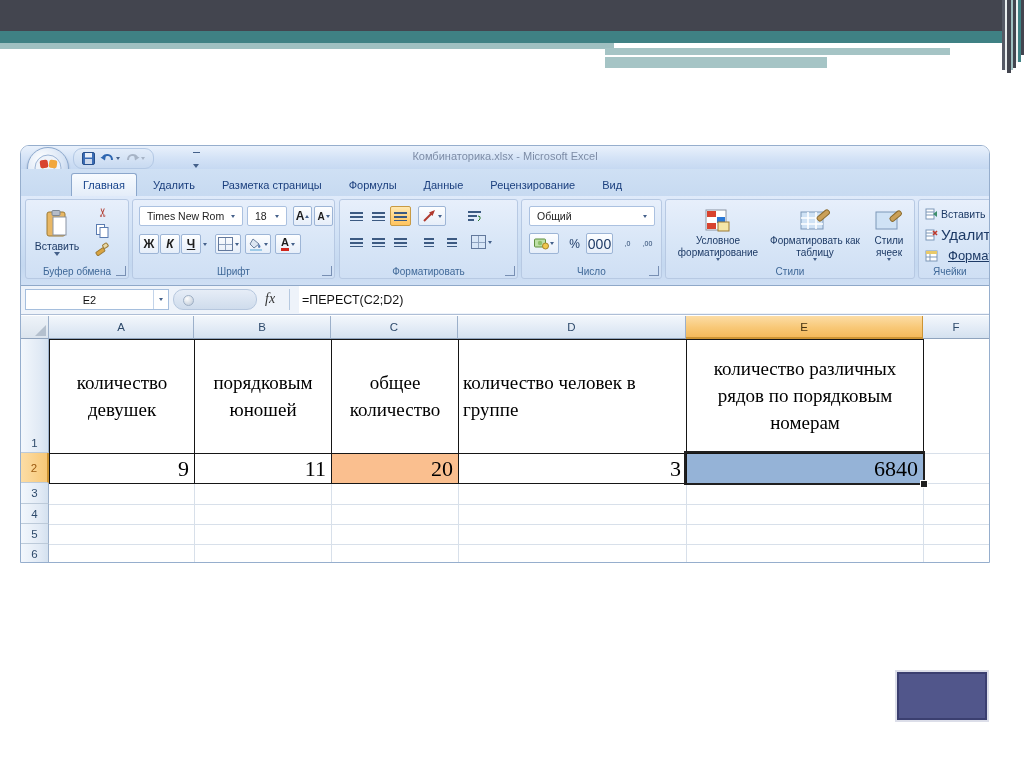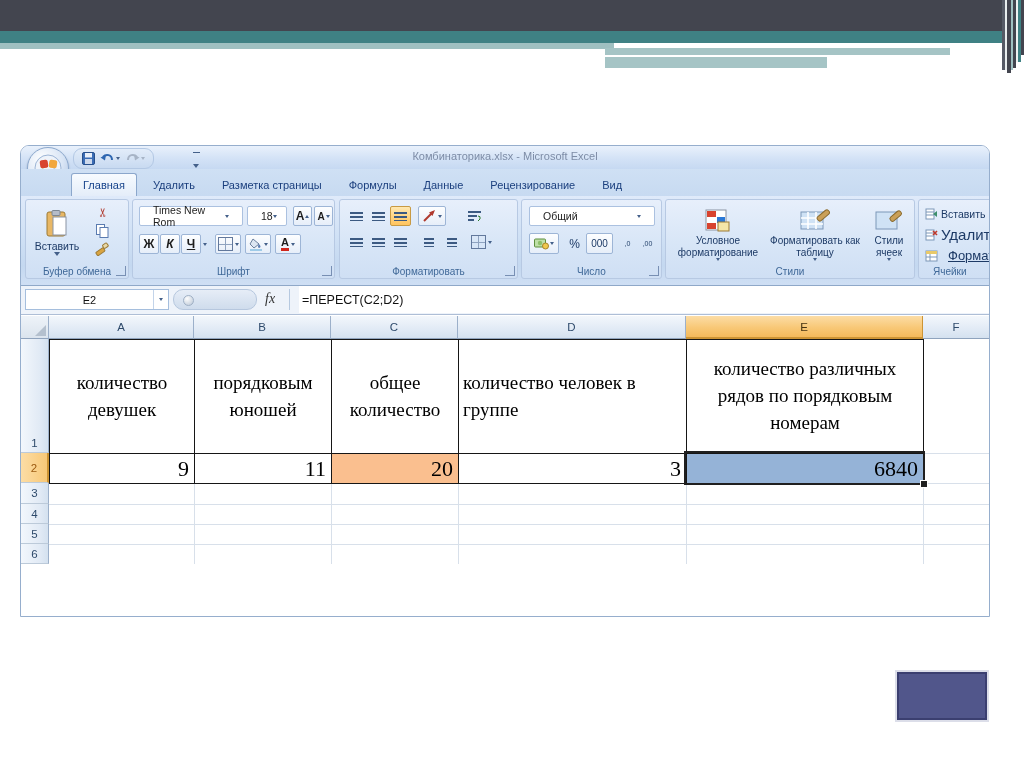--- a/index.html
+++ b/index.html
@@ -1,21 +1,21 @@
 <!DOCTYPE html>
 <html><head>
 <meta charset="utf-8">
 <style>
   html,body{margin:0;padding:0;}
   body{width:1024px;height:767px;position:relative;background:#fff;overflow:hidden;
        font-family:"Liberation Sans",sans-serif;}
   
   .bar{position:absolute;}
   
-  #xl{position:absolute;left:20px;top:145px;width:970px;height:472px;
+  #xl{position:absolute;left:20px;top:145px;width:970px;height:418px;
       background:#fff;border:1px solid #96aecd;border-radius:9px 9px 0 0;
       overflow:hidden;box-sizing:border-box;}
   #titlebar{position:absolute;left:0;top:0;width:100%;height:23px;
       background:linear-gradient(180deg,#e9f1fc 0%,#d3e2f6 55%,#c6d9f2 100%);}
   .title-text{position:absolute;left:0;right:0;top:4px;text-align:center;
       font-size:11px;color:#7d8ca6;}
   
   #orb{position:absolute;left:6px;top:1px;width:40px;height:40px;border-radius:50%;
       background:radial-gradient(circle at 35% 30%,#ffffff,#d9e5f5 55%,#a9c0e0 100%);
       border:1px solid #8ba7cc;box-shadow:0 1px 2px rgba(0,0,0,.25);}
@@ -44,21 +44,21 @@
   .grp-label{position:absolute;left:0;right:0;bottom:1px;text-align:center;
       font-size:10px;color:#3f6898;}
   .dlg{position:absolute;right:2px;bottom:2px;width:9px;height:9px;
       border-right:1px solid #6f87ad;border-bottom:1px solid #6f87ad;opacity:.9;}
   .btn{display:inline-flex;align-items:center;justify-content:center;
       border:1px solid transparent;border-radius:2px;box-sizing:border-box;}
   .btn.frame{border-color:#9db5d6;background:linear-gradient(180deg,#fdfeff,#e6eef9);}
   .btn.orange{background:linear-gradient(180deg,#ffe8b0,#ffc45e);border-color:#c89a44;}
   .combo{background:#fff;border:1px solid #abc1e0;border-radius:2px;font-size:10.5px;
       color:#222;display:flex;align-items:center;justify-content:space-between;
-      padding:0 13px;box-sizing:border-box;}
+      padding:0 7px;box-sizing:border-box;}
   .bars{display:inline-block;width:13px;height:9px;
       background:repeating-linear-gradient(180deg,#3c5a82 0 2px,rgba(0,0,0,0) 2px 4px);}
   .bars.short{width:10px;}
   .bk{font-weight:bold;font-size:12px;color:#1d1d1d;}
   .grid-ico{display:inline-block;width:13px;height:12px;border:1px solid #62789c;
       background-image:linear-gradient(#8fa3c0,#8fa3c0),linear-gradient(#8fa3c0,#8fa3c0);
       background-size:1px 100%,100% 1px;background-position:center,center;background-repeat:no-repeat;}
   .tiny{font-size:7px;color:#27456e;line-height:1;}
   
   #fbar{position:absolute;left:0;top:140px;width:100%;height:28px;background:#eef3fa;
@@ -308,21 +308,21 @@
       </div>
       <span class="btn frame" style="position:absolute;left:7px;top:33px;width:30px;height:21px;">
         <svg class="icon-svg" width="15" height="13" viewBox="0 0 15 13">
           <rect x="0.5" y="2" width="11" height="8" rx="1" fill="#bfe0a8" stroke="#5e8f3e"></rect>
           <circle cx="6" cy="6" r="2.2" fill="#8fbf6c"></circle>
           <circle cx="11.5" cy="9" r="3" fill="#f0c84f" stroke="#a8842b"></circle>
         </svg>
         <span class="tri-d sm" style="margin-left:1px;"></span>
       </span>
       <span class="btn" style="position:absolute;left:42px;top:33px;width:21px;height:21px;font-size:12px;color:#1d3a66;">%</span>
-      <span class="btn frame" style="position:absolute;left:64px;top:33px;width:27px;height:21px;font-size:10px;color:#1d3a66;">000</span>
+      <span class="btn frame" style="position:absolute;left:64px;top:33px;width:27px;height:21px;font-size:14px;color:#1d3a66;">000</span>
       <span class="btn" style="position:absolute;left:96px;top:33px;width:19px;height:21px;">
         <span class="tiny">,0</span>
       </span>
       <span class="btn" style="position:absolute;left:116px;top:33px;width:19px;height:21px;">
         <span class="tiny">,00</span>
       </span>
       <div class="grp-label">Число</div>
       <div class="dlg"></div>
     </div>
 

